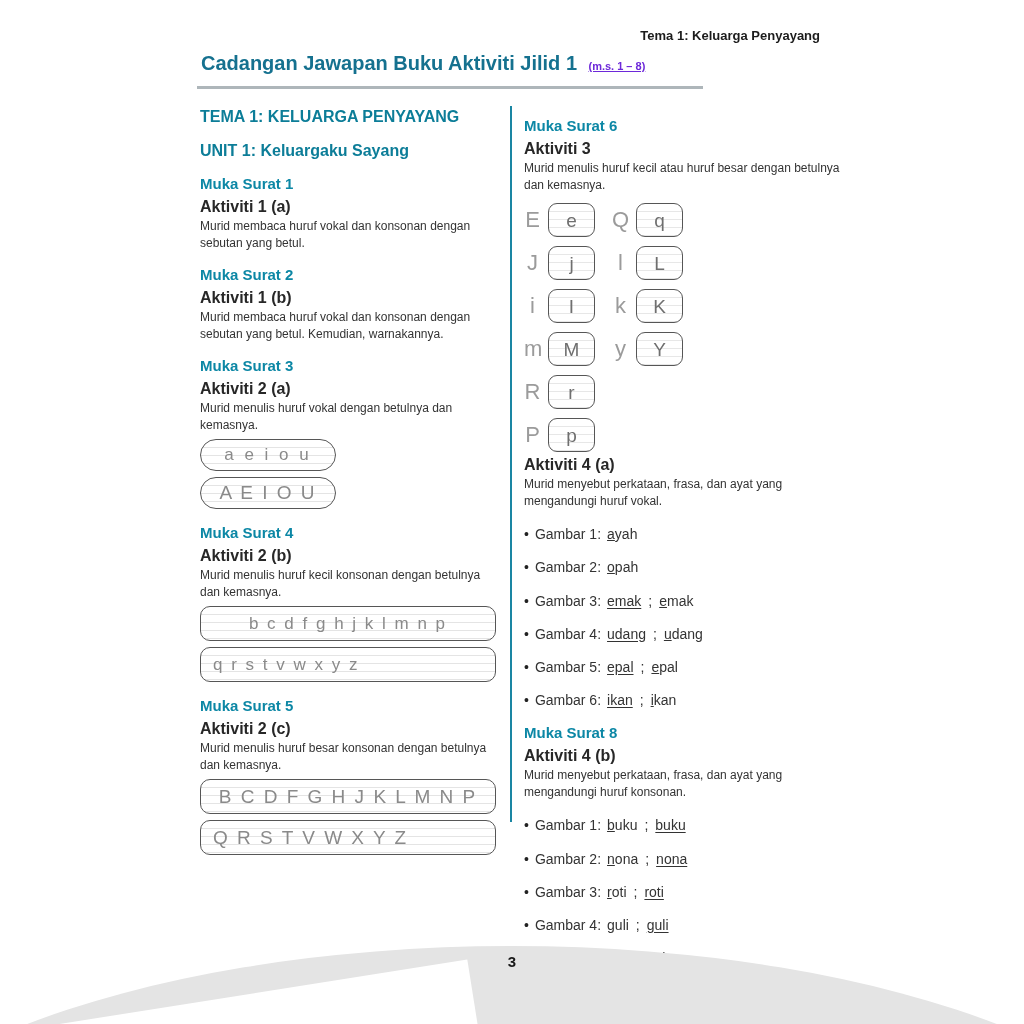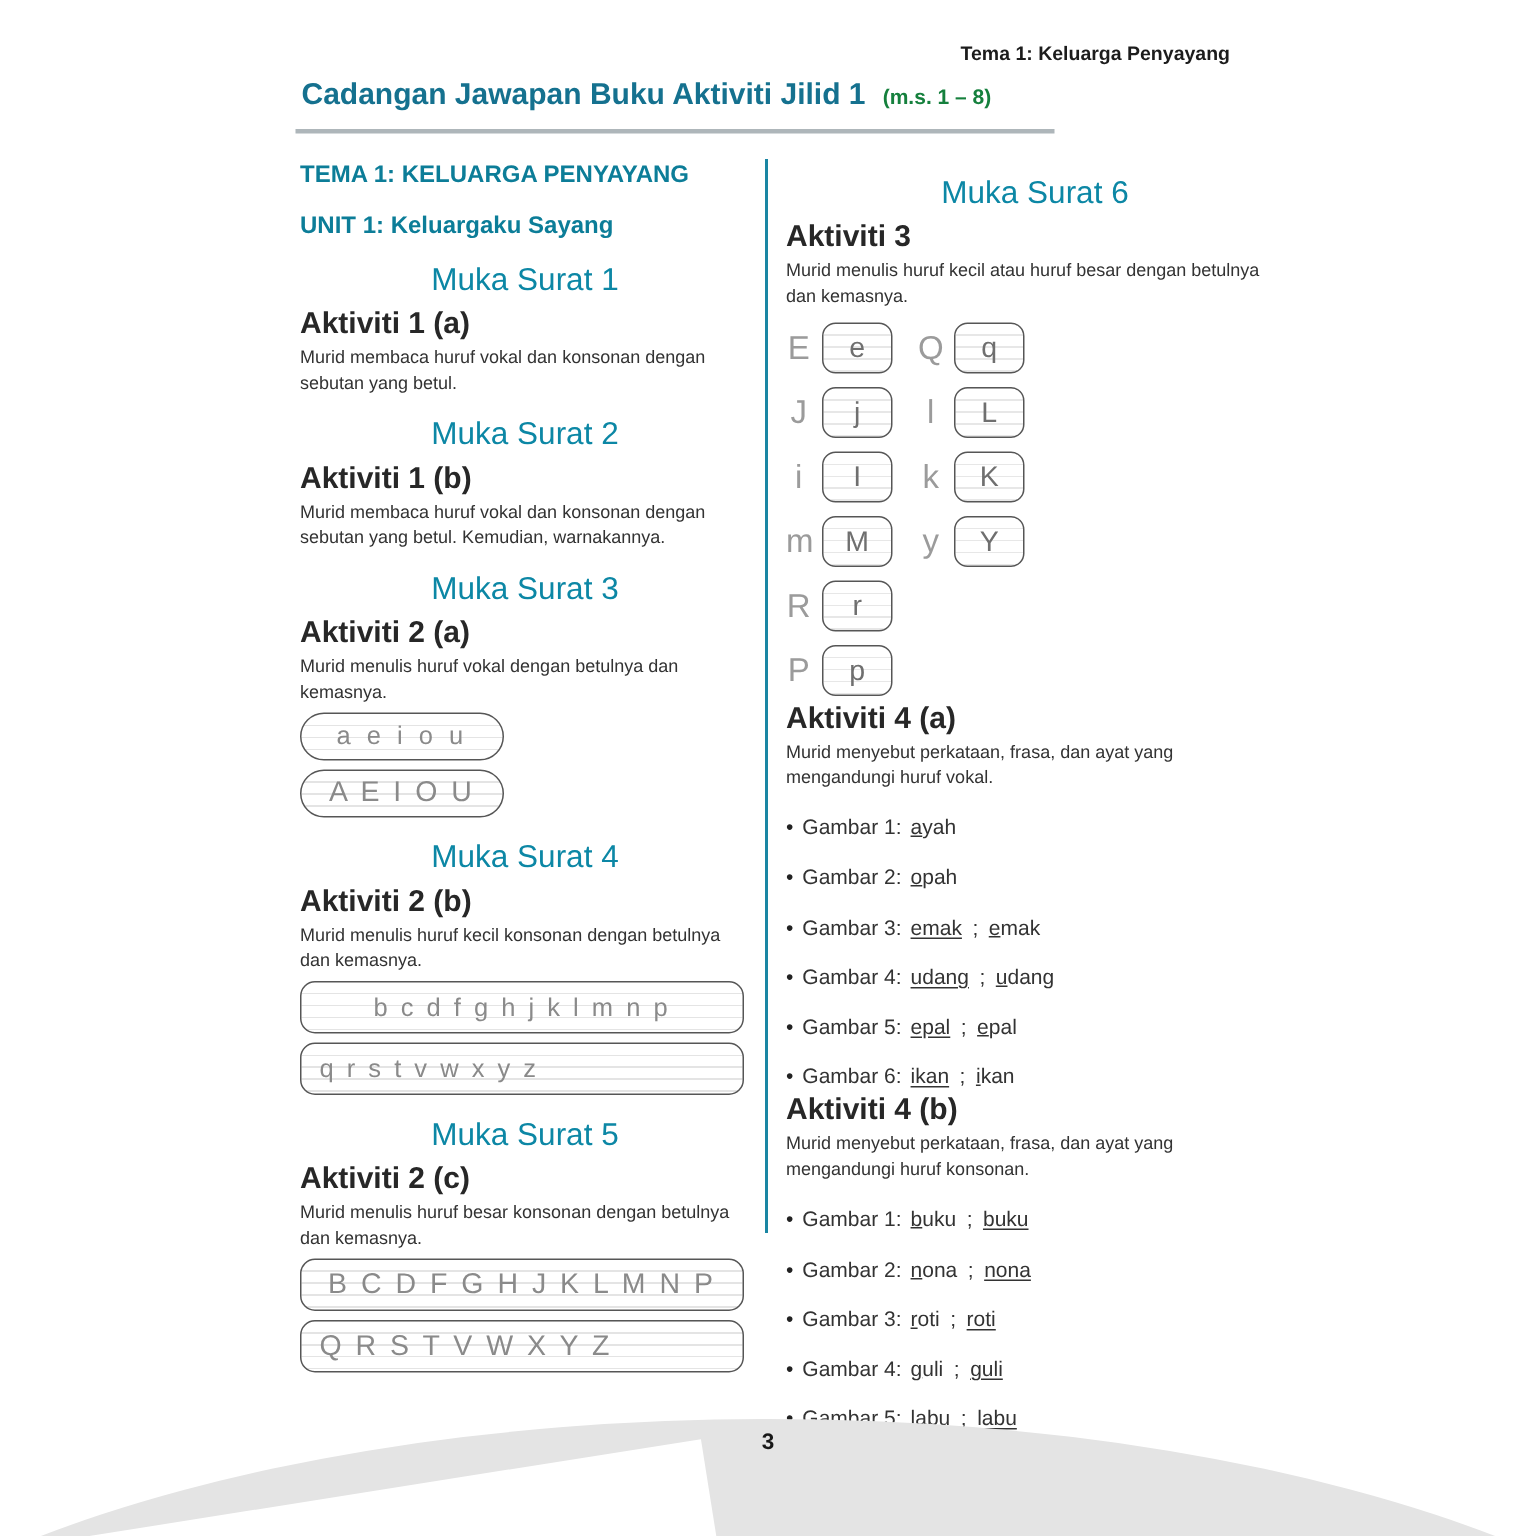--- a/index.html
+++ b/index.html
@@ -3,32 +3,32 @@
 <meta charset="utf-8">
 <style>
   html,body{margin:0;padding:0;background:#fff;}
   .page{position:relative;width:1024px;height:1024px;background:#ffffff;overflow:hidden;
         font-family:"Liberation Sans", sans-serif;color:#333;}
 
   
   .header-right{position:absolute;top:28px;right:204px;font-size:13px;font-weight:bold;color:#1c1c1c;}
   .main-title{position:absolute;left:201px;top:52px;white-space:nowrap;}
   .main-title .t{font-size:20px;font-weight:bold;color:#15718f;}
-  .main-title .s{font-size:14px;font-weight:bold;color:#15803d;margin-left:7px;}
+  .main-title .s{font-size:11px;font-weight:bold;color:#6d28d9;margin-left:7px;text-decoration:underline;}
   .title-rule{position:absolute;left:197px;top:86px;width:506px;height:3px;background:#aeb6ba;}
 
   
   .col-left{position:absolute;left:200px;top:104px;width:300px;}
   .col-right{position:absolute;left:524px;top:102px;width:332px;}
   .col-divider{position:absolute;left:510px;top:106px;width:2px;height:716px;background:#1a86a3;}
 
   .h-tema{font-size:16px;font-weight:bold;color:#0c7d98;margin:4px 0 10px;}
   .h-unit{font-size:16px;font-weight:bold;color:#0c7d98;margin:16px 0 10px;}
-  .ms-title{font-size:21px;font-weight:normal;color:#0c87a5;margin:15px 0 6px;text-align:center;}
-  .activity{font-size:20px;font-weight:bold;color:#272727;margin:0 0 2px;}
+  .ms-title{font-size:15px;font-weight:bold;color:#0c87a5;margin:15px 0 6px;}
+  .activity{font-size:16px;font-weight:bold;color:#272727;margin:0 0 2px;}
   .body-text{font-size:12px;color:#333;line-height:1.38;margin:0 0 4px;}
 
   
   .trace-box{border:1.6px solid #565656;border-radius:10px;margin:6px 0;display:flex;align-items:center;
      background-image:repeating-linear-gradient(to bottom, transparent 0, transparent 7px, #e4e4e4 7px, #e4e4e4 8px);}
   .narrow{width:134px;height:30px;border-radius:16px;}
   .wide{width:294px;height:33px;}
   .trace-letters{width:100%;text-align:center;color:#8a8a8a;font-size:17px;letter-spacing:3px;white-space:nowrap;}
   .caps{font-size:19px;letter-spacing:2px;}
   .lowcons{font-size:17px;letter-spacing:2px;}
@@ -238,20 +238,21 @@
           <span class="bullet">•</span>
           <span class="g-label">Gambar 6:</span>
           <span class="w u-full">ikan</span>
           <span class="sep">;</span>
           <span class="w u-first">ikan</span>
         </li>
       </ul>
     </div>
 
     <div>
+      <div class="ms-title">Muka Surat 8</div>
       <div class="activity">Aktiviti 4 (b)</div>
       <p class="body-text">Murid menyebut perkataan, frasa, dan ayat yang mengandungi huruf konsonan.</p>
       <ul class="ans">
         <li>
           <span class="bullet">•</span>
           <span class="g-label">Gambar 1:</span>
           <span class="w u-first">buku</span>
           <span class="sep">;</span>
           <span class="w u-full">buku</span>
         </li>

